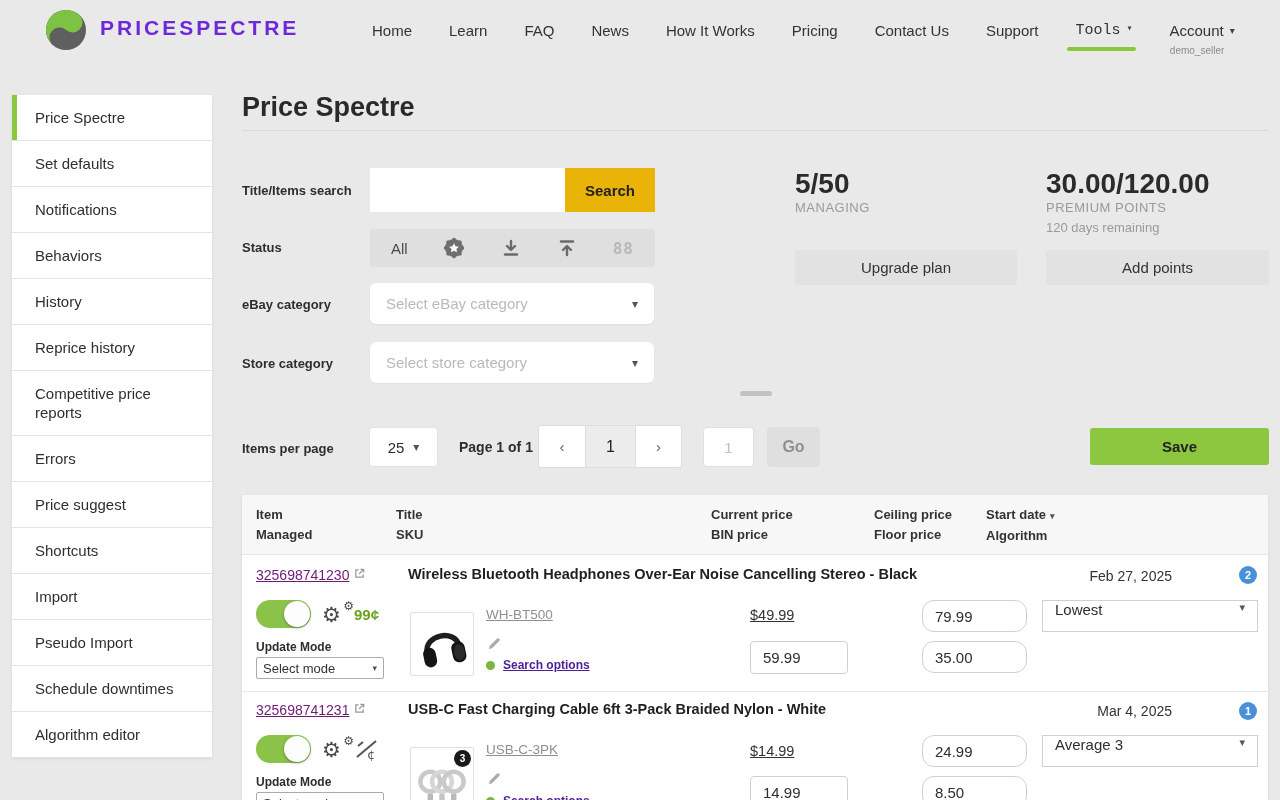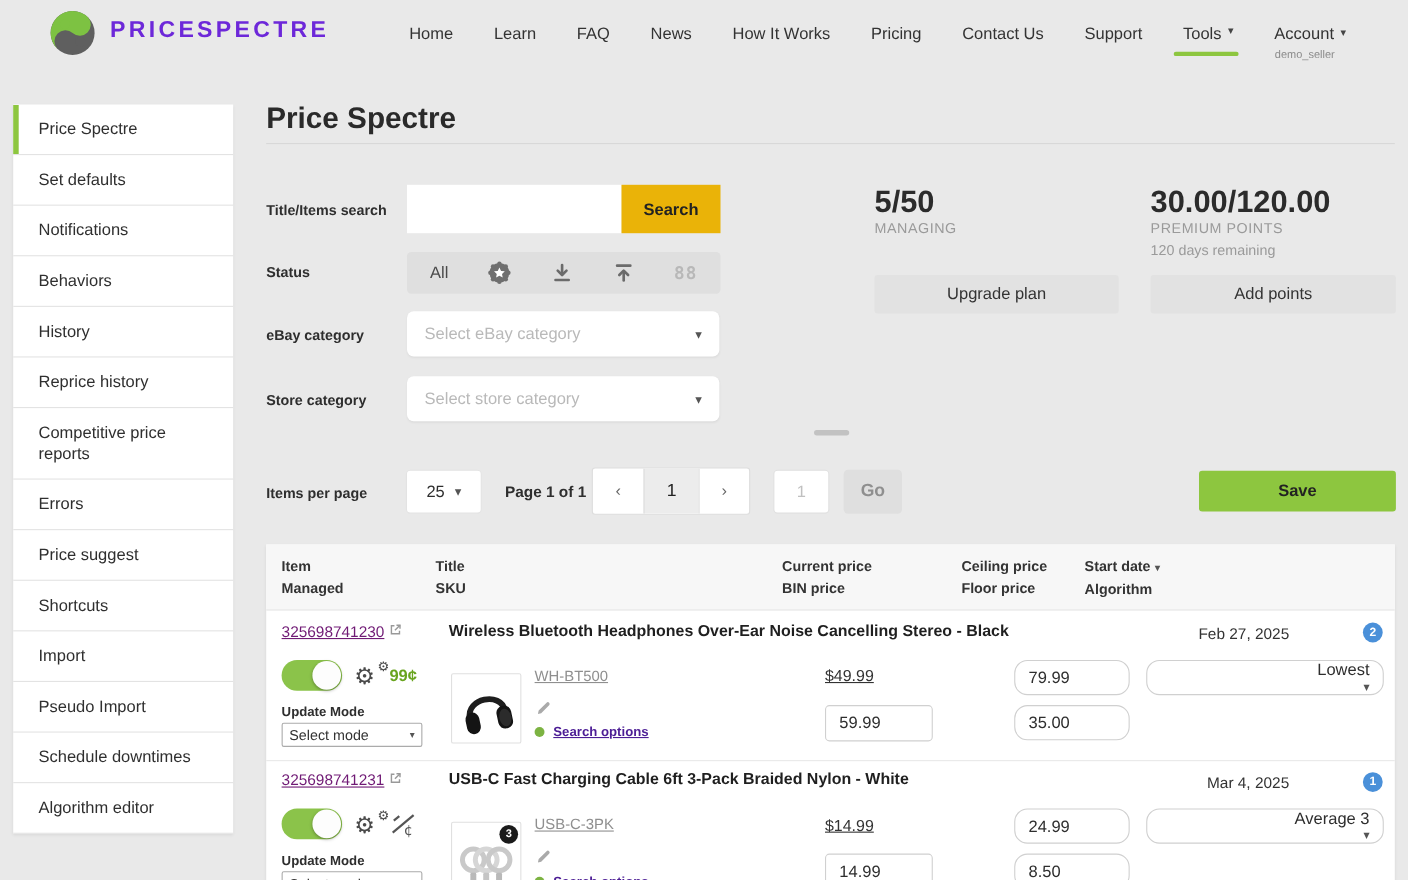--- a/index.html
+++ b/index.html
@@ -8,21 +8,21 @@
   .screen { position:relative; width:1280px; height:800px; overflow:hidden; background:#e9e9e9; }
   .abs { position:absolute; }
 
   
   .topnav { position:absolute; top:0; left:0; width:1280px; height:60px; }
   .logo-mark { position:absolute; left:45px; top:9px; width:42px; height:42px; }
   .brand { position:absolute; left:100px; top:16px; font-size:21px; font-weight:700; letter-spacing:3px; color:#6d28d9; }
   .nav-items { position:absolute; left:372px; top:0; height:60px; display:flex; align-items:center; gap:37px; }
   .nav-link { font-size:15px; color:#333; cursor:pointer; white-space:nowrap; }
   .caret { font-size:10px; color:#444; margin-left:6px; }
-  .tools-wrap { position:relative; display:flex; align-items:flex-start; }
+  .tools-wrap { position:relative; display:flex; align-items:flex-start;font-family:Liberation Mono, monospace; }
   .tools-underline { position:absolute; left:-8px; right:-4px; bottom:-12px; height:4px; background:#8dc63f; border-radius:2px; }
   .account-wrap { position:relative; display:flex; align-items:center; }
   .account-user { position:absolute; top:23px; left:0; right:10px; text-align:center; font-size:10px; color:#8b8b8b; white-space:nowrap; }
 
   
   .sidebar { position:absolute; left:12px; top:95px; width:200px; background:#fff; box-shadow:0 1px 3px rgba(0,0,0,.08); }
   .side-item { padding:13px 14px 13px 23px; font-size:15px; color:#2f2f2f; border-bottom:1px solid #e3e3e3; line-height:19px; cursor:pointer; }
   .side-item.active { box-shadow:inset 5px 0 0 0 #8dc63f; }
 
   
@@ -86,21 +86,21 @@
   .sku-link { position:absolute; left:244px; font-size:13.5px; color:#8f8f8f; text-decoration:underline; cursor:pointer; }
   .pencil { position:absolute; left:245px; cursor:pointer; }
   .search-opts { position:absolute; left:244px; display:flex; align-items:center; gap:8px; cursor:pointer; }
   .green-dot { width:9px; height:9px; border-radius:50%; background:#7cb342; }
   .search-opts-label { font-size:12px; font-weight:600; color:#4c1d95; text-decoration:underline; }
 
   .cur-price { position:absolute; left:508px; font-size:14.5px; color:#333; text-decoration:underline; cursor:pointer; }
   .price-input { position:absolute; background:#fff; border:1px solid #d0d0d0; border-radius:4px; font-size:15px; color:#2e2e2e; padding:0 12px; outline:none; font-family:inherit; }
   .bin-input { left:508px; width:98px; height:33px; }
   .cf-input { left:680px; width:105px; height:32px;border-radius:12px; }
-  .algo-select { position:absolute; left:800px; width:216px; height:32px; background:#fff; border:1px solid #d0d0d0; border-radius:12px; display:flex; align-items:flex-end; padding:0 12px; font-size:15px; color:#2e2e2e; cursor:pointer;flex-direction:column; }
+  .algo-select { position:absolute; left:800px; width:216px; height:32px; background:#fff; border:1px solid #d0d0d0; border-radius:0; display:flex; align-items:flex-start; padding:0 12px; font-size:15px; color:#2e2e2e; cursor:pointer; }
   .algo-select .dd-caret { margin-left:auto; font-size:11px; }
   .sort-caret { font-size:9px; color:#555; margin-left:4px; }
 </style>
 </head>
 <body>
 
 <div class="screen">
 
   <header class="topnav">
     <span class="logo-mark">

